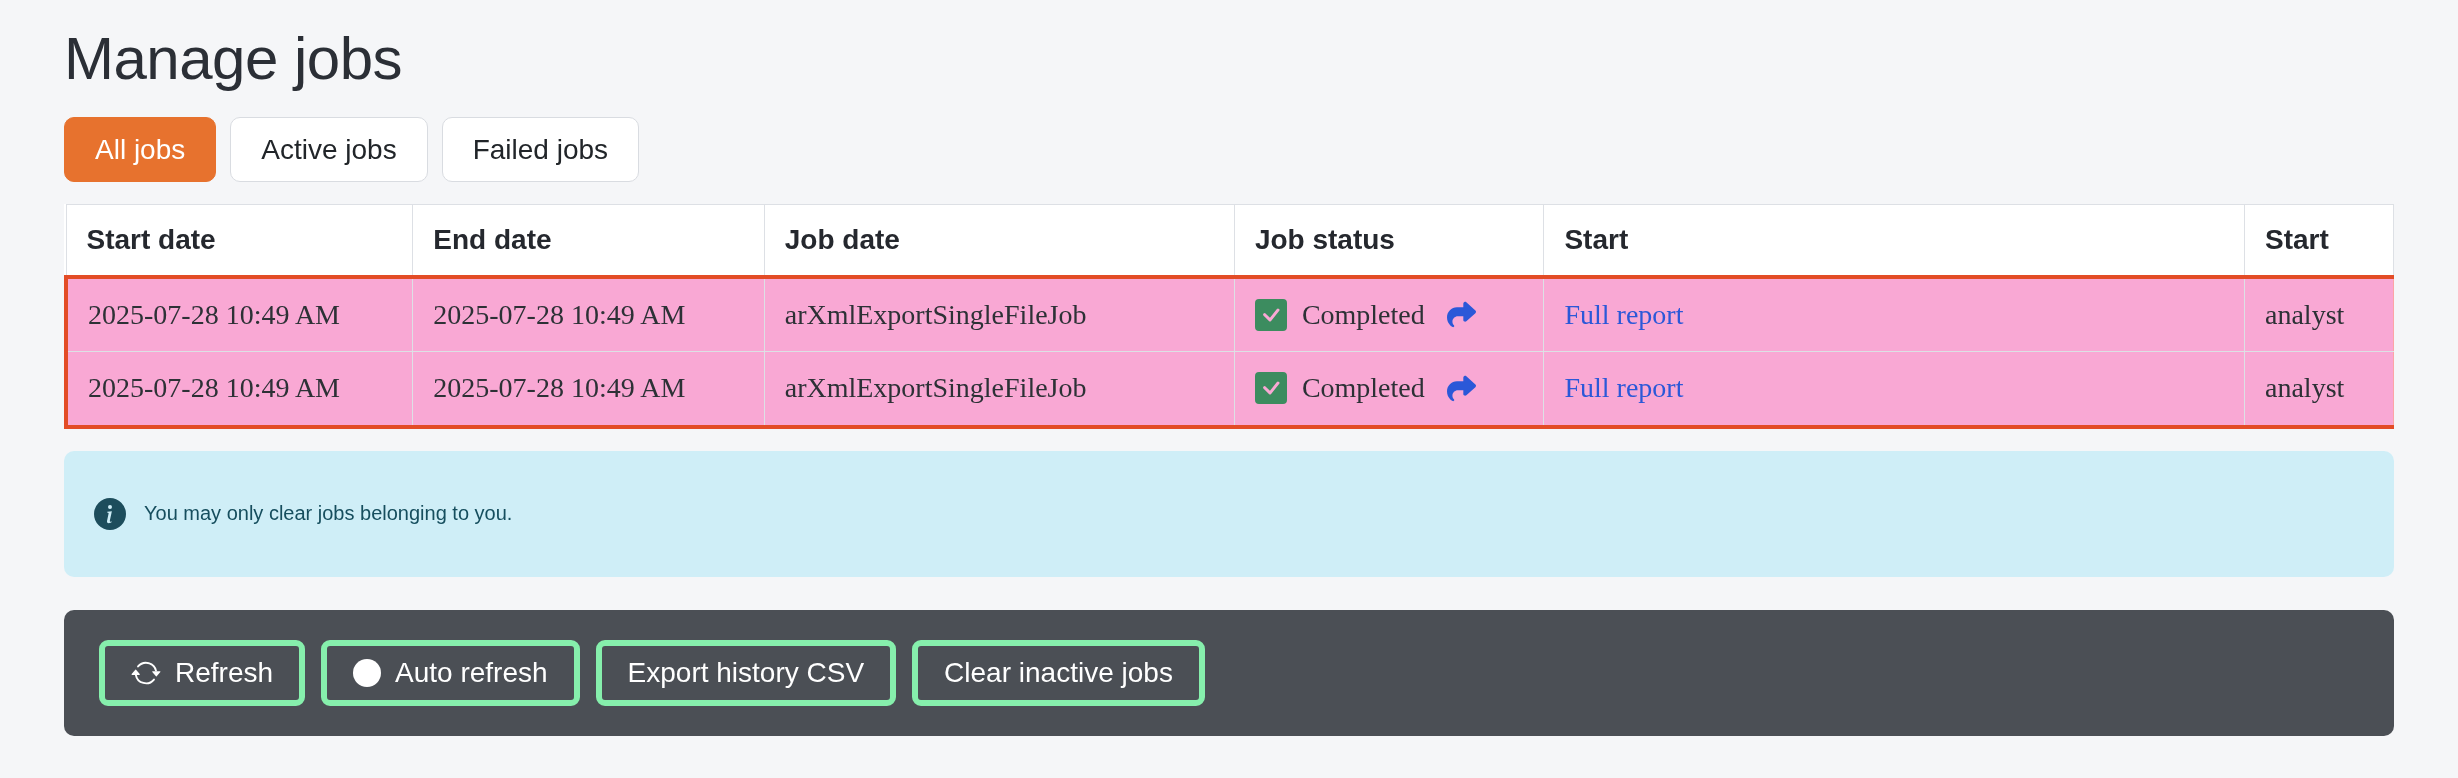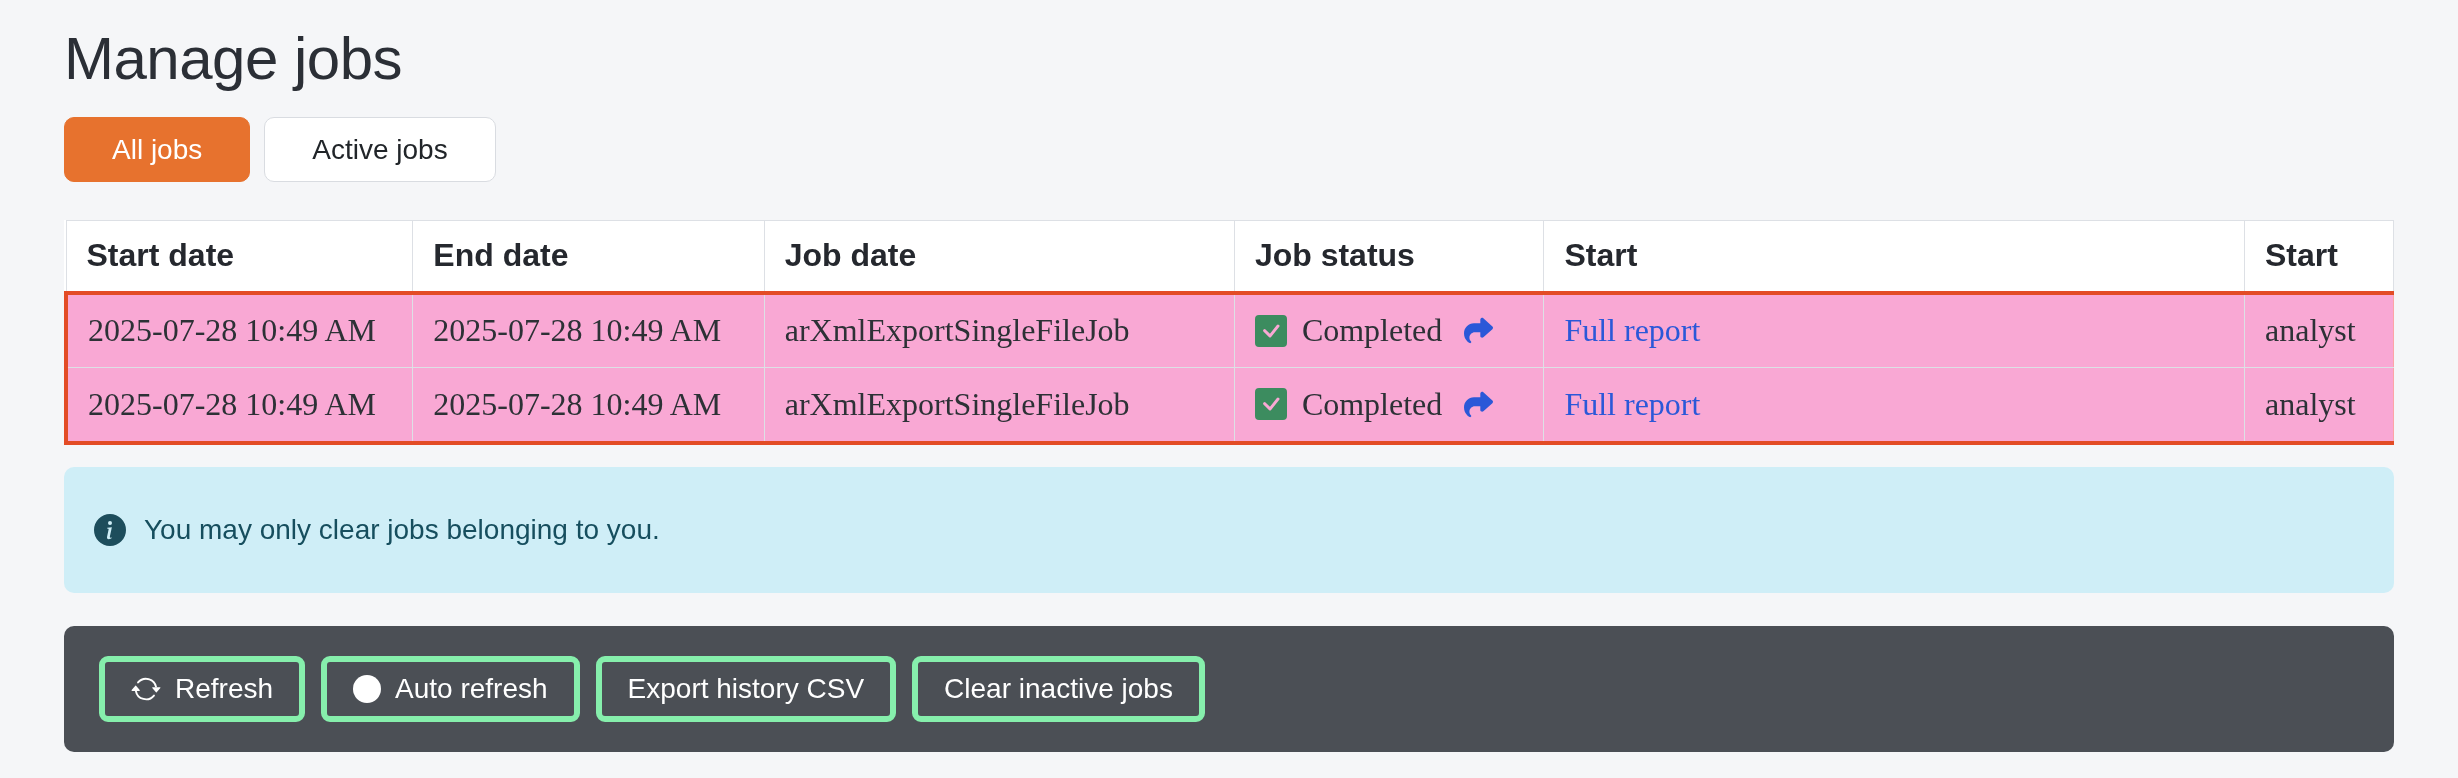--- a/index.html
+++ b/index.html
@@ -21,43 +21,43 @@
     line-height: 66px;
     font-weight: 400;
     color: #2b2f36;
     letter-spacing: -0.5px;
   }
 
   
   .filters { display: flex; gap: 14px; margin-top: 25px; }
   .filter-btn {
     height: 65px;
-    padding: 0 47px;
+    padding: 0 30px;
     font-size: 28px;
     font-family: inherit;
     border-radius: 10px;
     background: #ffffff;
     border: 1px solid #d9dce1;
     color: #212529;
     cursor: pointer;
   }
   .filter-btn.active {
     background: #e7722e;
     border-color: #e7722e;
     color: #ffffff;
   }
 
   
   .jobs-table {
     width: 100%;
-    margin-top: 38px;
+    margin-top: 22px;
     border-collapse: collapse;
     table-layout: fixed;
     background: #ffffff;
-    font-size: 32px;
+    font-size: 28px;
   }
   .jobs-table th {
     height: 72px;
     padding: 0 20px;
     text-align: left;
     font-weight: 700;
     color: #25282e;
     background: #ffffff;
     border: 1px solid #dde0e5;
     border-bottom: none;
@@ -86,21 +86,21 @@
   .info-alert {
     margin-top: 22px;
     height: 126px;
     border-radius: 10px;
     background: #cfeef7;
     color: #164e5e;
     display: flex;
     align-items: center;
     gap: 18px;
     padding: 0 30px;
-    font-size: 28px;
+    font-size: 20px;
   }
   .info-icon { width: 32px; height: 32px; flex: 0 0 auto; }
 
   
   .toolbar {
     margin-top: 33px;
     height: 126px;
     border-radius: 10px;
     background: #4b4f55;
     display: flex;
@@ -128,20 +128,21 @@
 </head>
 <body>
 
 <div class="container">
 
   <h1 class="page-title">Manage jobs</h1>
 
   <div class="filters">
     <button class="filter-btn active">All jobs</button>
     <button class="filter-btn">Active jobs</button>
+    <button class="filter-btn">Failed jobs</button>
   </div>
 
   <table class="jobs-table">
     <colgroup>
       <col style="width:14.9%">
       <col style="width:15.1%">
       <col style="width:20.2%">
       <col style="width:13.3%">
       <col style="width:30.1%">
       <col style="width:6.4%">

